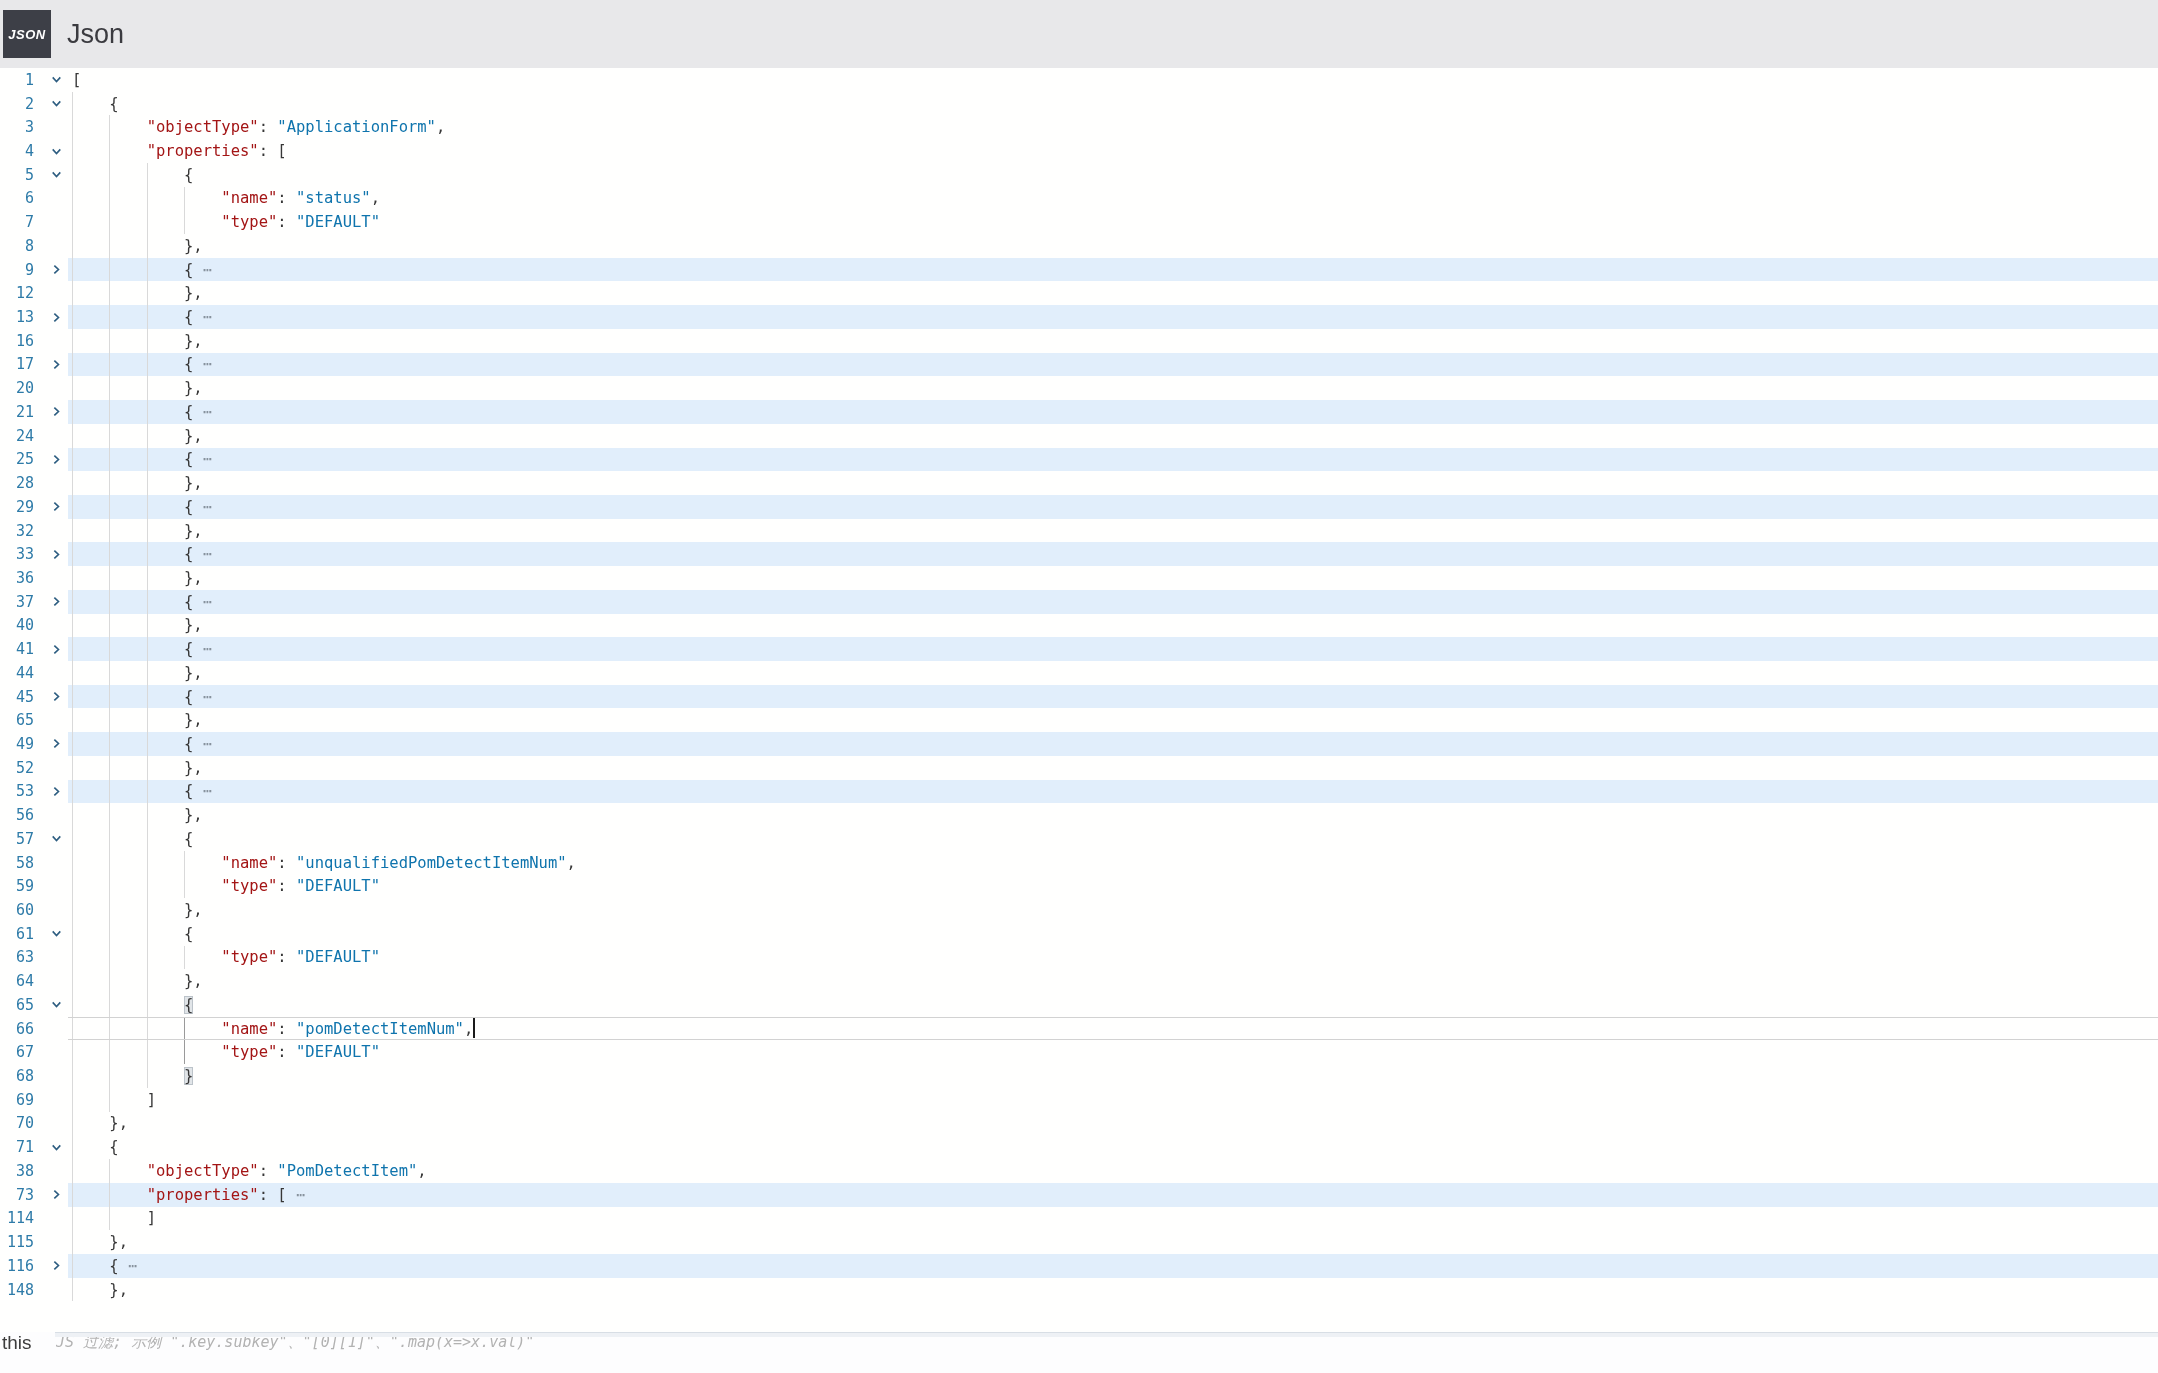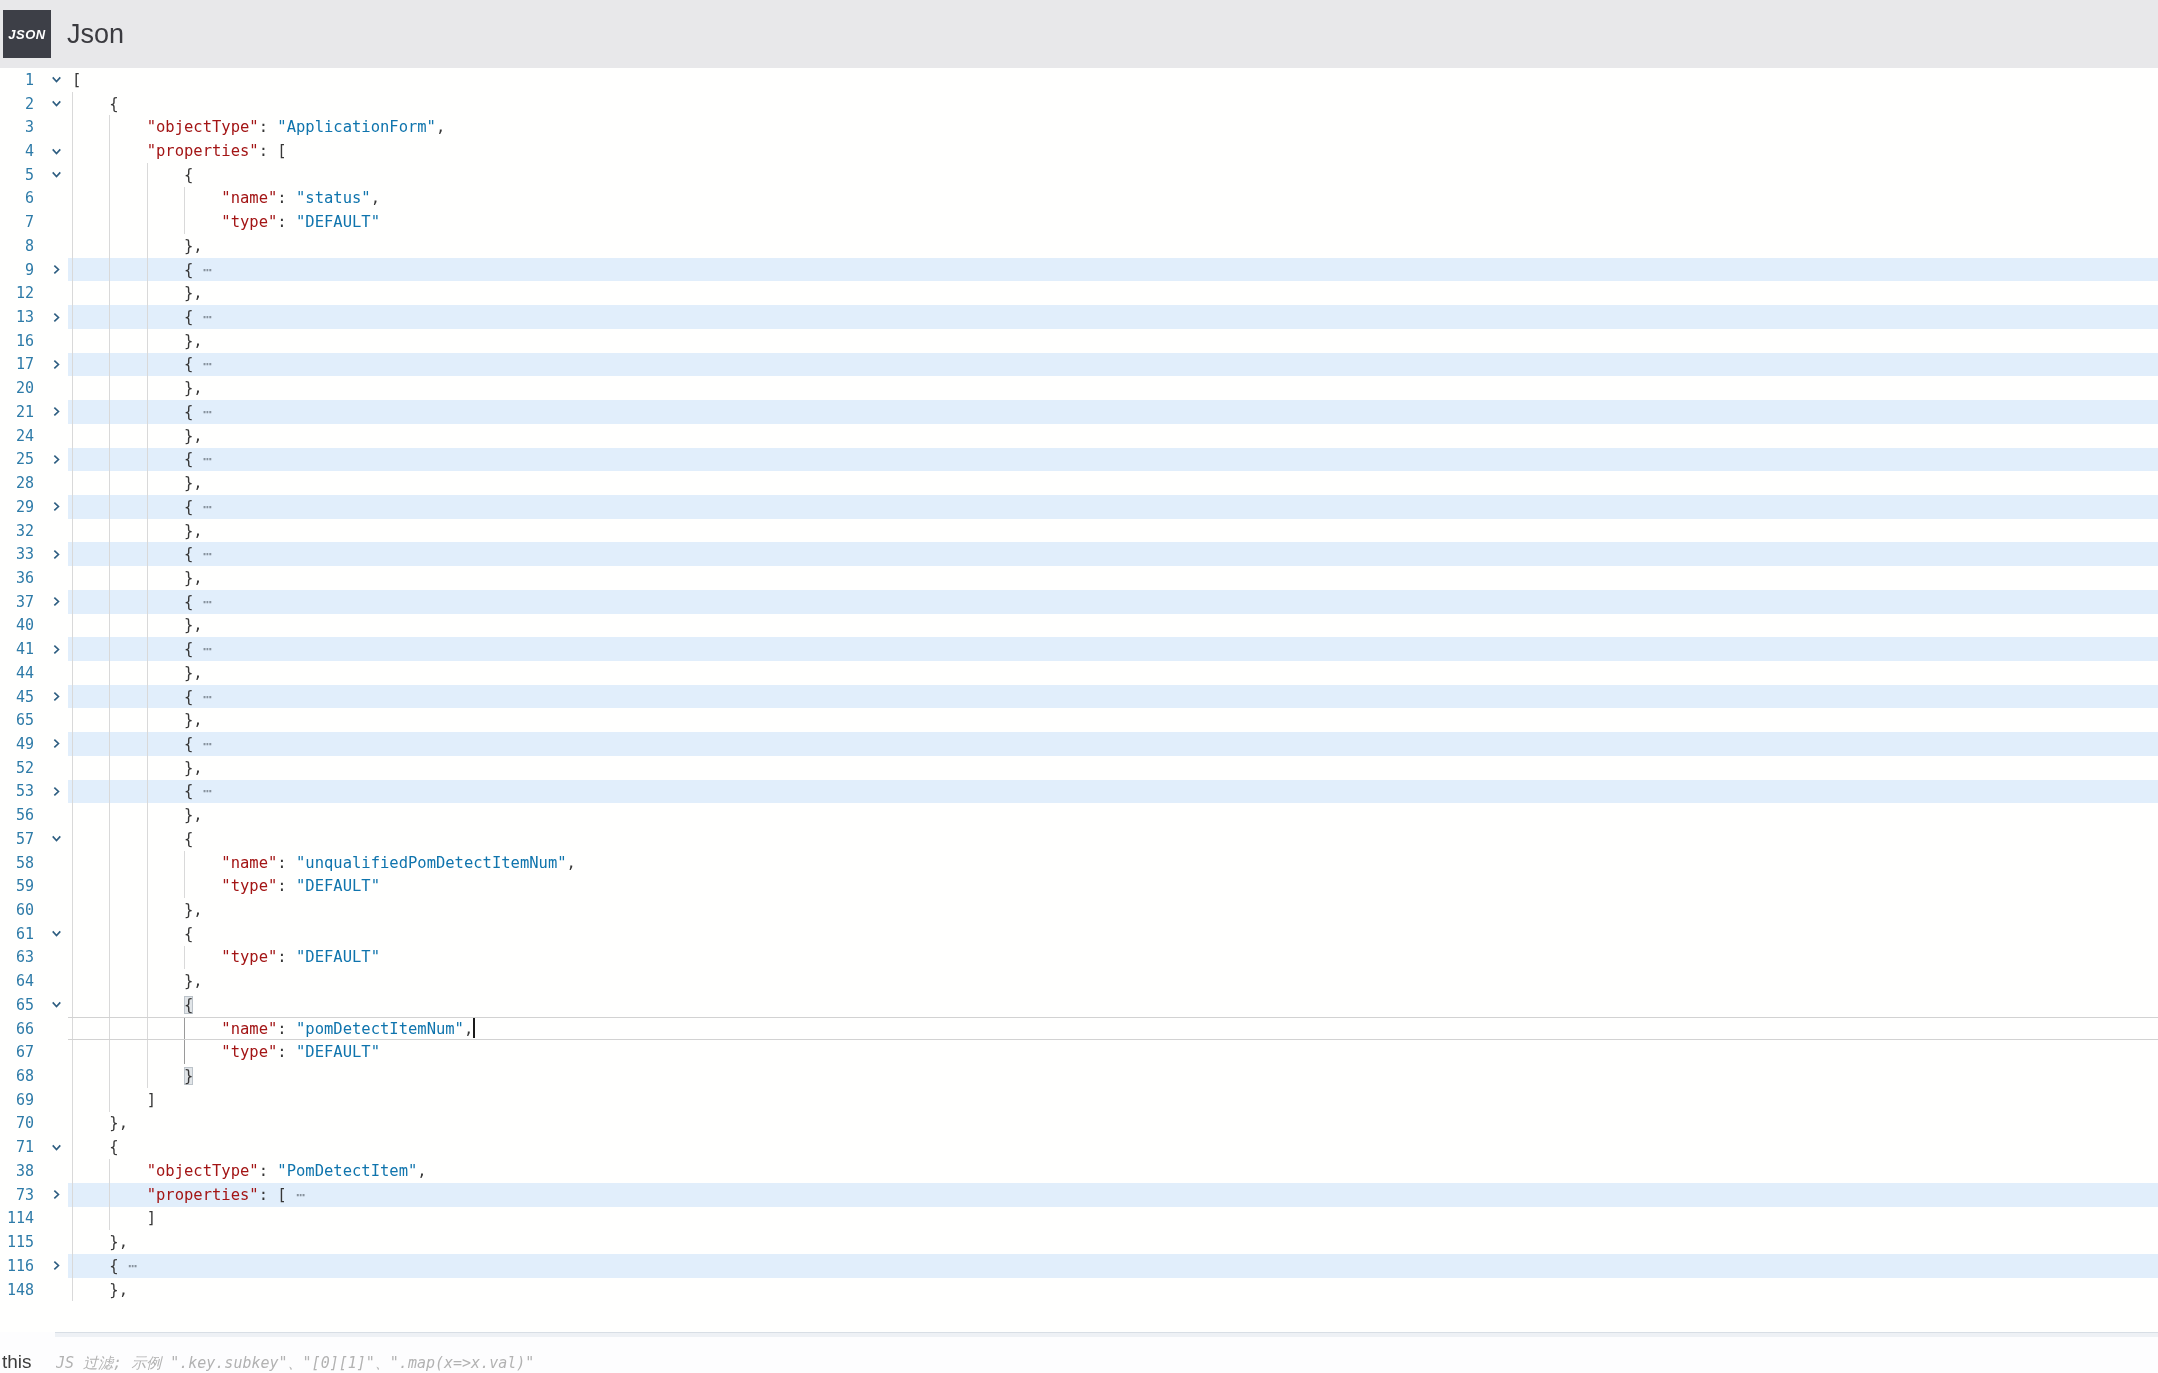--- a/index.html
+++ b/index.html
@@ -36,21 +36,21 @@
   .tk-key  { color:#a31515; }
   .tk-str  { color:#0f74ad; }
   .tk-punc { color:#373737; }
   .tk-fold { color:#87929d; }
   .tk-brkt { color:#373737; background:#e1e5e8; box-shadow: inset 0 0 0 1px #bcc3c9; }
   .caret { display:inline-block; width:2px; height:20px; background:#1a1a1a;
            vertical-align:middle; margin-top:-3px; }
 
   
   .filterbar { position:absolute; left:0; right:0; bottom:0; height:41px;
-               background:#fdfdfe; display:flex; align-items:flex-end; }
+               background:#fdfdfe; display:flex; align-items:flex-start; }
   .filterbar::before { content:""; position:absolute; top:0; left:55px; right:0;
                height:4px; background:#eef1f5; border-top:1px solid #d8dee5; }
   .ctx-label { margin-left:2px; width:52px; flex:none; font-size:19px; color:#3d3d3d; }
   .filter-input { flex:1; border:none; outline:none; background:transparent;
                font-family:"DejaVu Sans Mono", monospace; font-size:15px; color:#333333;font-style:italic; }
   .filter-input::placeholder { color:#b2b2b2; opacity:1; }
 </style>
 </head>
 <body>
 

